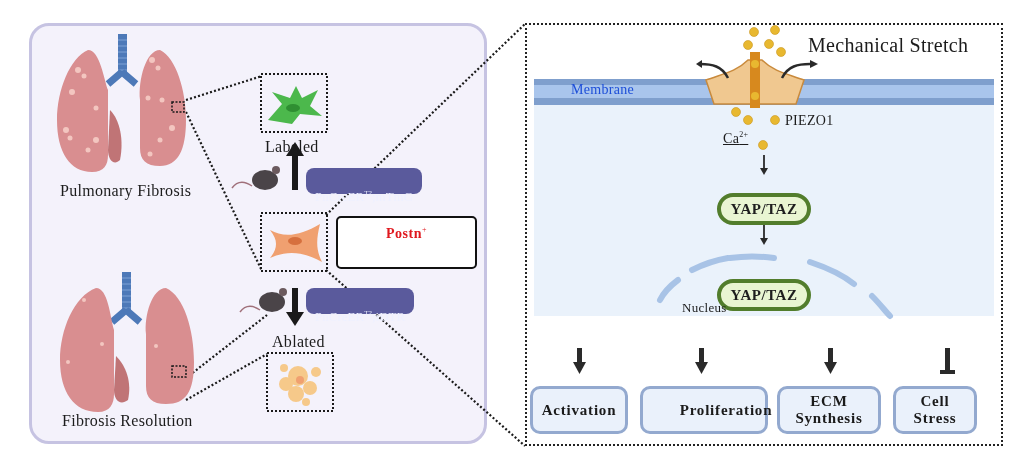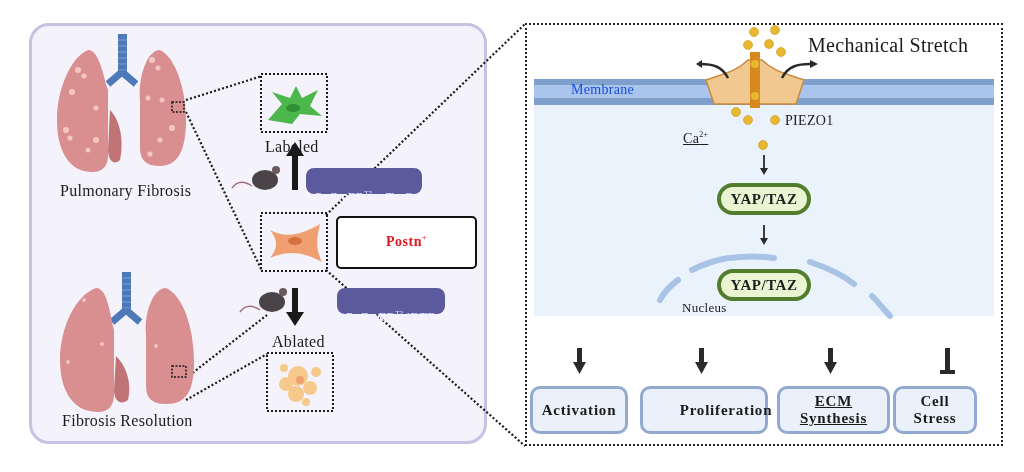--- a/index.html
+++ b/index.html
@@ -3,27 +3,27 @@
 <meta charset="utf-8">
 <style>
   html, body { margin:0; padding:0; background:#ffffff; }
   body { width:1024px; height:472px; position:relative; overflow:hidden; font-family:"Liberation Serif", serif; color:#1a1a1a; }
   #overlay { position:absolute; left:0; top:0; width:1024px; height:472px; }
   .left-panel { position:absolute; left:29px; top:23px; width:458px; height:421px; background:#f4f2fb; border:3px solid #c6c3e2; border-radius:20px; box-sizing:border-box; }
   .txt { position:absolute; white-space:nowrap; }
   .lbl-serif { font-family:"Liberation Serif", serif; font-size:16px; color:#1c1c1c; letter-spacing:0.3px; }
   .genotype { position:absolute; height:16px; border-radius:8px; background:#5a5a9c; color:#eef0ff; font-family:"Liberation Serif", serif; font-size:13px; line-height:24px; padding:13px 9px; box-sizing:border-box; white-space:nowrap; }
   .genotype sup { font-size:7px; vertical-align:6px; }
-  .postn-box { position:absolute; left:336px; top:216px; width:141px; height:53px; border:2px solid #111; border-radius:5px; background:#fff; box-sizing:border-box; text-align:center; color:#e0181e; font-weight:bold; font-family:"Liberation Serif", serif; font-size:14px; line-height:19px; padding-top:10px; letter-spacing:0.5px; }
+  .postn-box { position:absolute; left:336px; top:216px; width:141px; height:53px; border:2px solid #111; border-radius:5px; background:#fff; box-sizing:border-box; text-align:center; color:#e0181e; font-weight:bold; font-family:"Liberation Serif", serif; font-size:14px; line-height:19px; padding-top:2px; letter-spacing:0.5px; }
   .postn-box sup { font-size:8px; font-weight:normal; }
   .right-frame { position:absolute; left:525px; top:23px; width:478px; height:423px; border:2.5px dotted #222; box-sizing:border-box; }
   .cytoplasm { position:absolute; left:534px; top:96px; width:460px; height:220px; background:#eaf2fb; }
   .membrane { position:absolute; left:534px; top:79px; width:460px; height:26px; background:#7f9fcd; }
   .membrane-inner { position:absolute; left:534px; top:85px; width:460px; height:13px; background:#a9c5ec; }
-  .yap { position:absolute; width:94px; height:32px; border:4px solid #527d2c; border-radius:17px; background:#e9f5d2; box-sizing:border-box; font-family:"Liberation Serif", serif; font-weight:bold; font-size:15px; line-height:24px; text-align:center; color:#1e1e1e; letter-spacing:0.5px; }
+  .yap { position:absolute; width:94px; height:32px; border:4px solid #527d2c; border-radius:17px; background:#e9f5d2; box-sizing:border-box; font-family:"Liberation Serif", serif; font-weight:bold; font-size:15px; line-height:24px; text-align:center; color:#1e1e1e; letter-spacing:0.5px;margin-top:10px; }
   .outcome { position:absolute; top:386px; height:48px; border:3px solid #93a9cf; border-radius:10px; background:#eaf1fb; box-sizing:border-box; font-family:"Liberation Serif", serif; font-weight:bold; font-size:15px; text-align:center; display:flex; align-items:center; justify-content:center; line-height:17px; letter-spacing:0.8px; color:#1a1a1a; }
   .outcome span { white-space:pre-line; }
 </style>
 </head>
 <body>
 
 <div class="left-panel"></div>
 
 <svg id="overlay" viewBox="0 0 1024 472">
 
@@ -139,21 +139,21 @@
     <path d="M286 312 L295 326 L304 312 Z" fill="#1a1a1a"></path>
   </g>
 </svg>
 
 <div class="txt lbl-serif" style="left:60px;top:182px;">Pulmonary Fibrosis</div>
 <div class="txt lbl-serif" style="left:62px;top:412px;text-align:right;">Fibrosis Resolution</div>
 <div class="txt lbl-serif" style="left:265px;top:138px;">Labeled</div>
 <div class="txt lbl-serif" style="left:272px;top:333px;">Ablated</div>
 
 <div class="genotype" style="left:306px;top:168px;"><span>PnCreER</span><sup>T2</sup><span>;mTmG</span></div>
-<div class="genotype" style="left:306px;top:288px;margin-left:31px;"><span>PnCreER</span><sup>T2</sup><span>;iDTR</span></div>
+<div class="genotype" style="left:306px;top:288px;"><span>PnCreER</span><sup>T2</sup><span>;iDTR</span></div>
 
 <div class="postn-box">
   <div><span>Postn</span><sup>+</sup></div>
 </div>
 
 <div class="cytoplasm"></div>
 <div class="membrane"></div>
 <div class="membrane-inner"></div>
 <div class="right-frame"></div>
 
@@ -210,32 +210,32 @@
     <rect x="828" y="348" width="5" height="16"></rect>
       <path d="M824 362 L830.5 374 L837 362 Z"></path>
     <rect x="945" y="348" width="5" height="24"></rect>
       <rect x="940" y="370" width="15" height="4"></rect>
   </g>
 </svg>
 
 <div class="txt lbl-serif" style="left:808px;top:34px;font-size:20px;">Mechanical Stretch</div>
 <div class="txt lbl-serif" style="left:571px;top:82px;font-size:14px;color:#1d4ed8;">Membrane</div>
 <div class="txt lbl-serif" style="left:785px;top:113px;font-size:14px;">PIEZO1</div>
-<div class="txt lbl-serif" style="left:683px;top:130px;font-size:14px;text-decoration:underline;"><span>Ca</span><sup style="font-size:8px;">2+</sup></div>
+<div class="txt lbl-serif" style="left:723px;top:130px;font-size:14px;text-decoration:underline;"><span>Ca</span><sup style="font-size:8px;">2+</sup></div>
 
 <div class="yap" style="left:717px;top:183px;">YAP/TAZ</div>
 <div class="yap" style="left:717px;top:269px;">YAP/TAZ</div>
 <div class="txt lbl-serif" style="left:666px;top:300px;font-size:13px;margin-left:16px;">Nucleus</div>
 
 <div class="outcome" style="left:530px;width:98px;">
     <span>Activation</span>
   </div>
 <div class="outcome" style="left:640px;width:128px;padding-left:44px;">
     <span>Proliferation</span>
   </div>
-<div class="outcome" style="left:777px;width:113px;text-decoration:underline;">
+<div class="outcome" style="left:777px;width:104px;">
     <span>ECM
 Synthesis</span>
   </div>
 <div class="outcome" style="left:893px;width:84px;">
     <span>Cell
 Stress</span>
   </div>
 
 </body></html>

